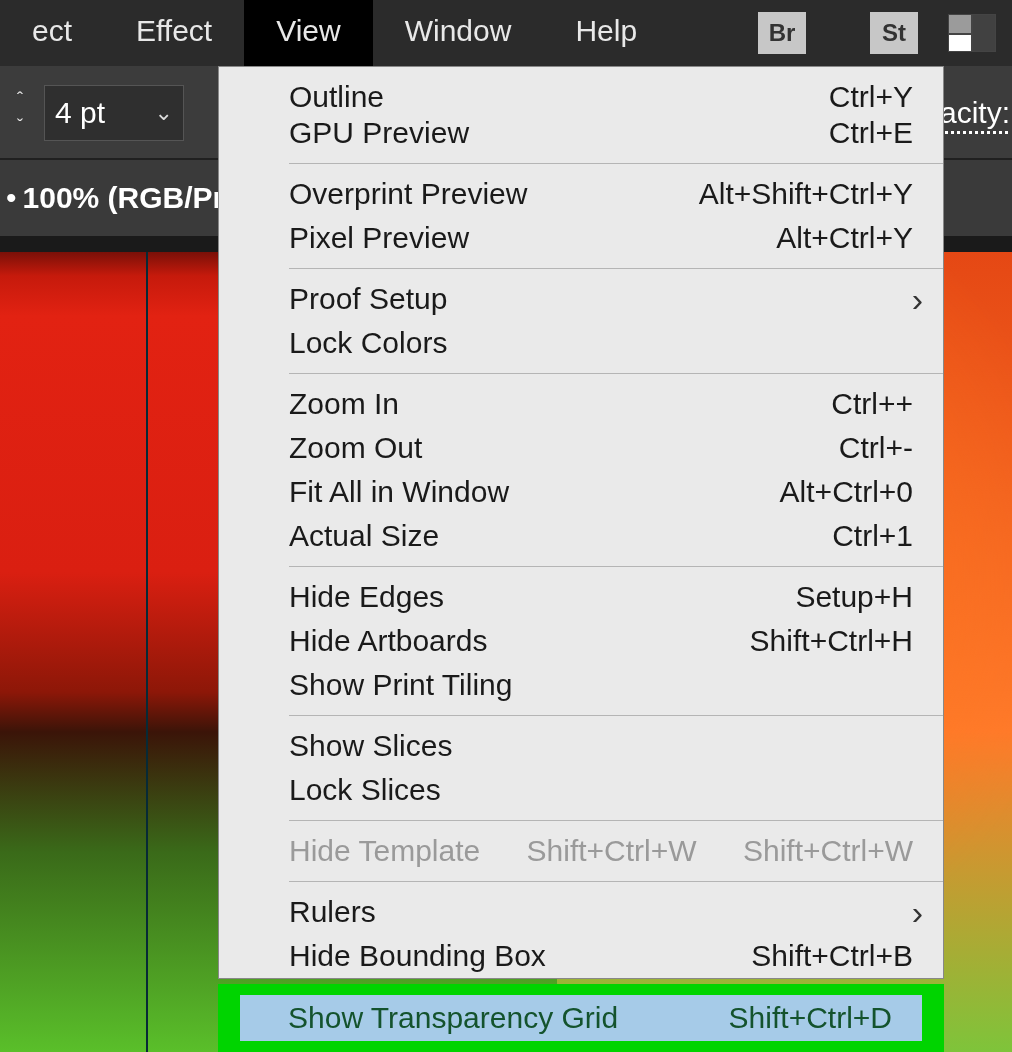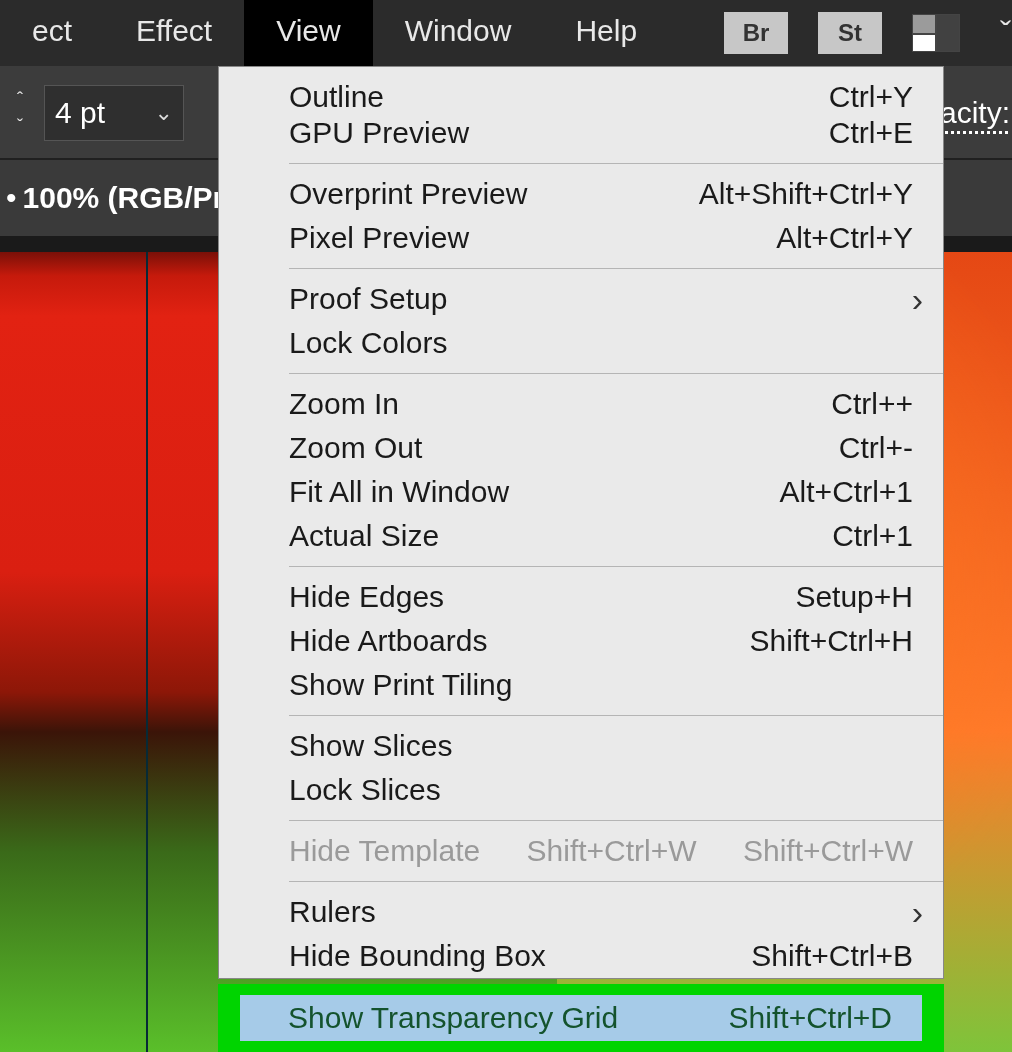--- a/index.html
+++ b/index.html
@@ -4,21 +4,21 @@
 <style>
   * { margin: 0; padding: 0; box-sizing: border-box; }
   html, body { width: 1012px; height: 1052px; overflow: hidden; font-family: Arial, Helvetica, sans-serif; background: #1a1a1a; }
   .app { position: relative; width: 1012px; height: 1052px; }
 
   
   .menu-bar { display: flex; height: 66px; background: #2b2b2b; padding: 0 0; }
   .menu-item { color: #e8e8e8; font-size: 30px; padding: 14px 32px; cursor: default; }
   .menu-item.active { background: #000; }
   .menu-app-icons { display: flex; align-items: center; gap: 30px; margin-left: 55px; }
-  .app-chip { width: 64px; height: 42px; background: #c7c7c7; color: #333; font-weight: bold; font-size: 24px; display: flex; align-items: center; justify-content: center; }
+  .app-chip { width: 48px; height: 42px; background: #c7c7c7; color: #333; font-weight: bold; font-size: 24px; display: flex; align-items: center; justify-content: center; margin-left: 34px; }
   .workspace-icon { width: 48px; height: 38px; display: flex; }
   .workspace-icon .col1 { width: 24px; display: flex; flex-direction: column; }
   .workspace-icon .col1 .top { height: 20px; background: #9b9b9b; border: 1px solid #444;}
   .workspace-icon .col1 .bot { height: 18px; background: #fff; border: 1px solid #444;}
   .workspace-icon .col2 { width: 24px; background: #414141; border: 1px solid #444;}
   .chev { color: #e8e8e8; font-size: 34px; margin-left: 10px; }
 
   
   .tool-row { height: 94px; background: #3c3c3c; display: flex; align-items: center; padding-left: 2px; color:#e8e8e8; position:relative; }
   .stepper { width: 36px; height: 56px; display:flex; flex-direction:column; justify-content:center; align-items:center; gap:6px;}
@@ -132,21 +132,21 @@
       <div class="dd-item">
         <span class="lbl">Zoom In</span>
         <span class="sc">Ctrl++</span>
       </div>
       <div class="dd-item">
         <span class="lbl">Zoom Out</span>
         <span class="sc">Ctrl+-</span>
       </div>
       <div class="dd-item">
         <span class="lbl">Fit All in Window</span>
-        <span class="sc">Alt+Ctrl+1</span>
+        <span class="sc">Alt+Ctrl+0</span>
       </div>
       <div class="dd-item">
         <span class="lbl">Actual Size</span>
         <span class="sc">Ctrl+1</span>
       </div>
       <div class="dd-sep"></div>
       <div class="dd-item">
         <span class="lbl">Hide Edges</span>
         <span class="sc">Setup+H</span>
       </div>

